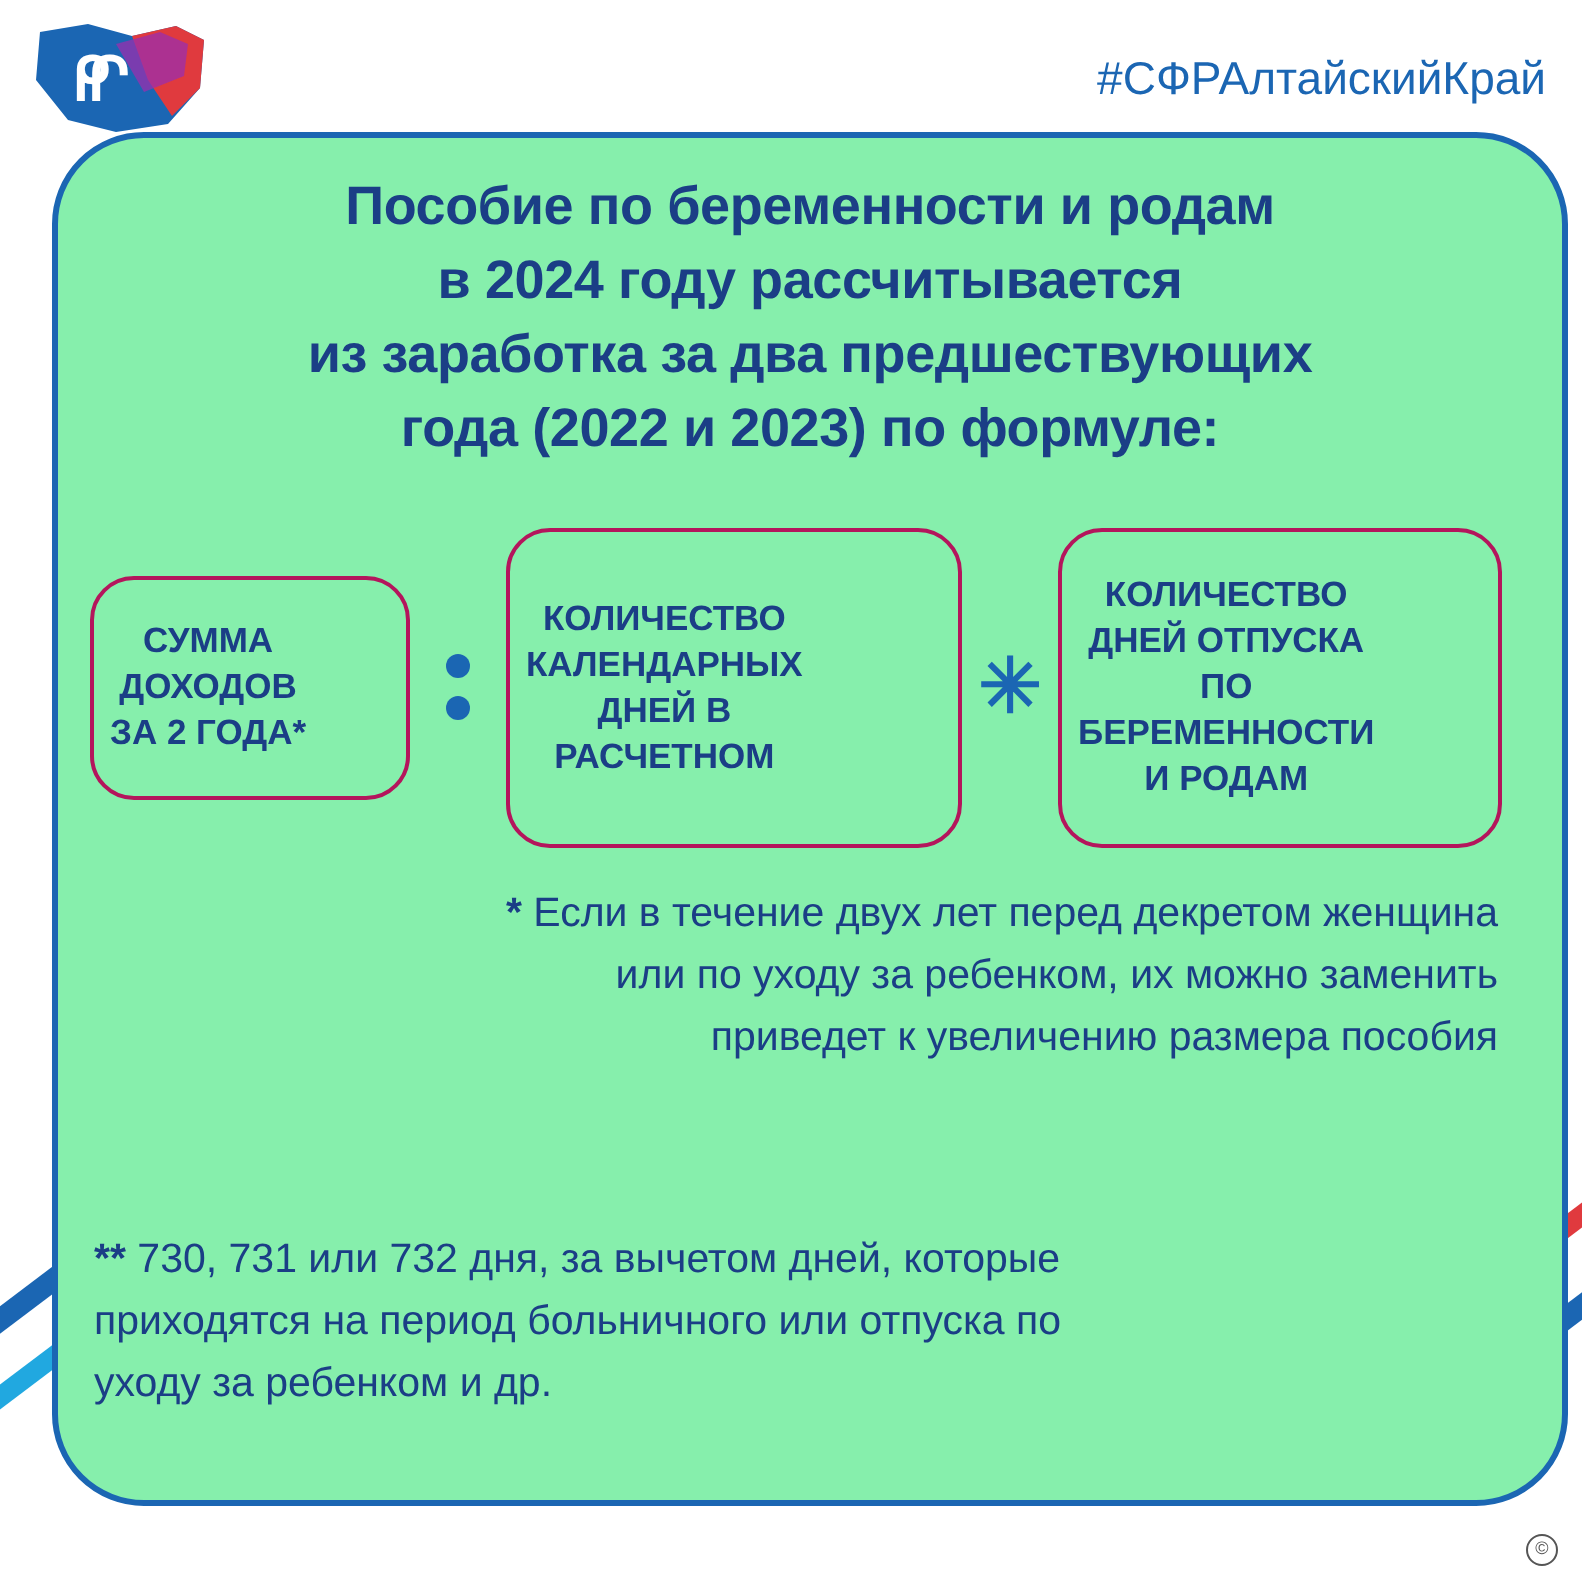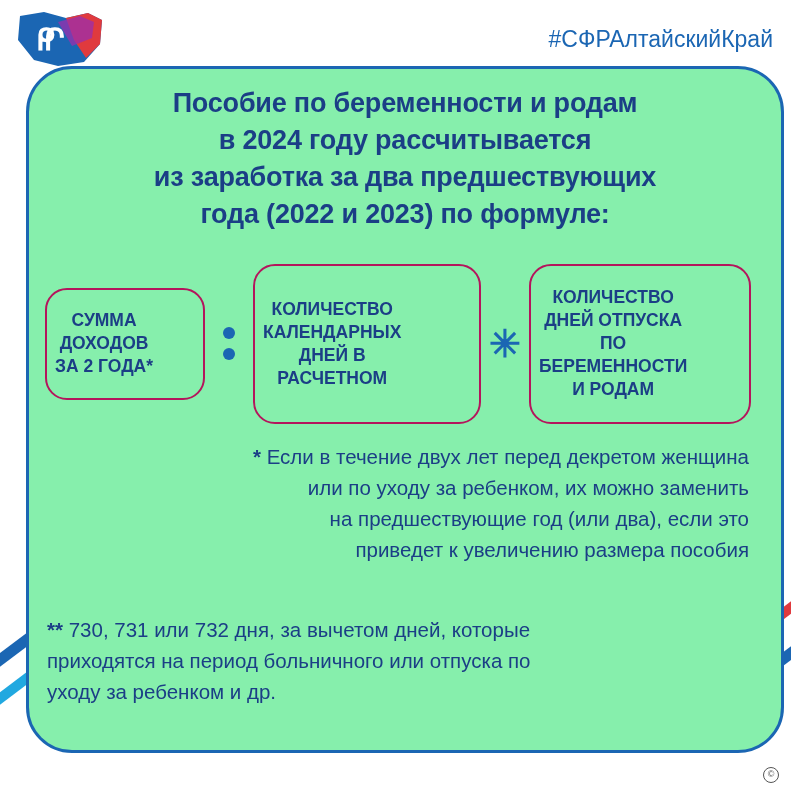--- a/index.html
+++ b/index.html
@@ -267,21 +267,20 @@
       </div>
 
     </div>
 
     <div class="note1">
       <div>
         <span class="ast">*</span>
         <span>Если в течение двух лет перед декретом женщина</span>
       </div>
       <div>или по уходу за ребенком,  их можно заменить</div>
-      <div>на предшествующие год (или два), если это</div>
       <div>приведет к увеличению размера пособия</div>
     </div>
 
     <div class="note2">
       <div>
         <span class="ast">**</span>
         <span>730, 731 или 732 дня, за вычетом дней, которые</span>
       </div>
       <div>приходятся на период больничного или отпуска по</div>
       <div>уходу за ребенком и др.</div>

